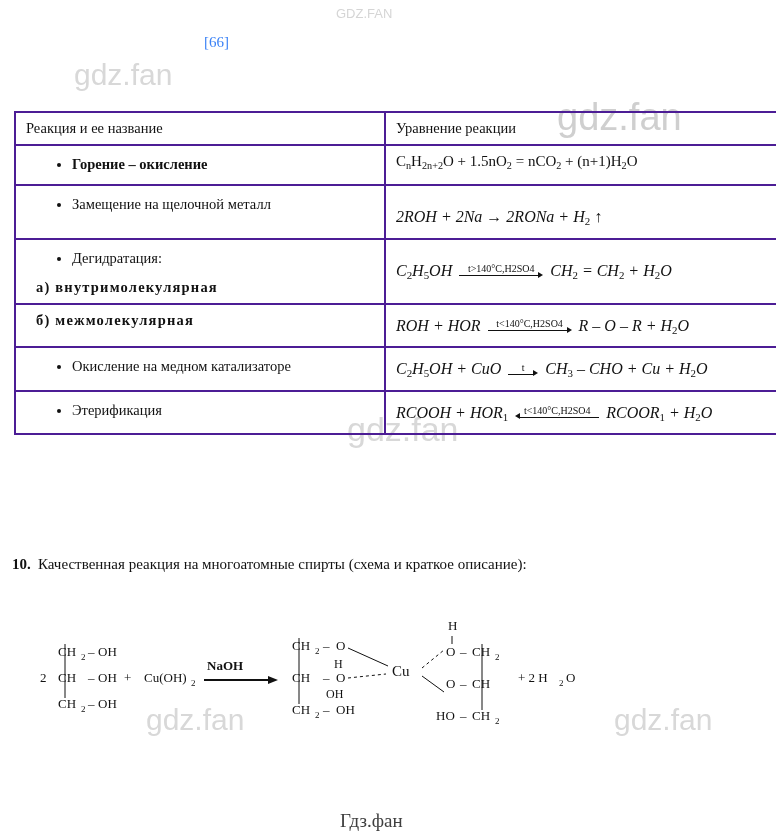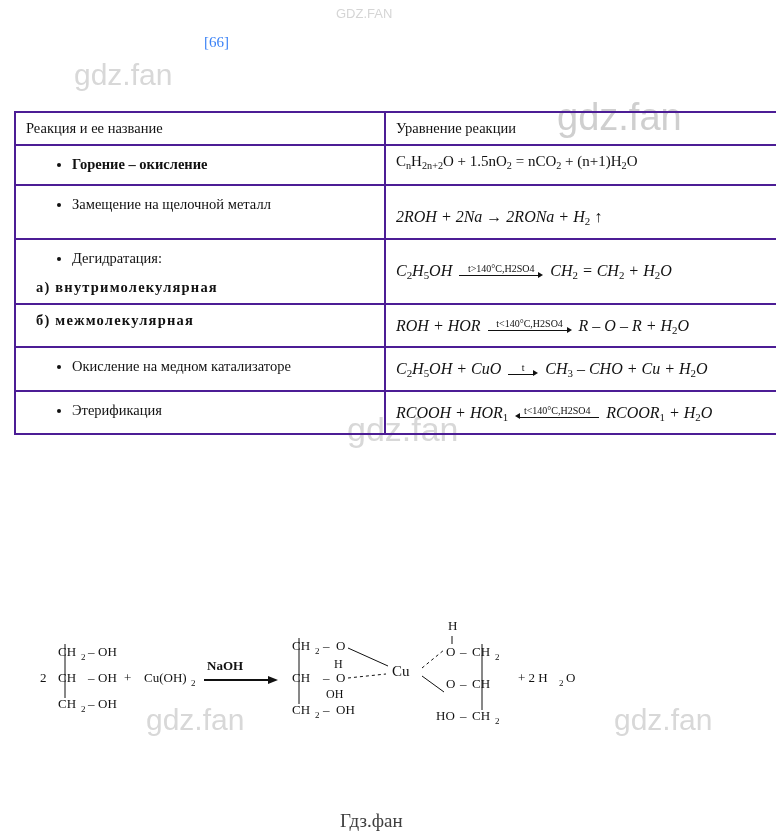--- a/index.html
+++ b/index.html
@@ -324,20 +324,23 @@
               <span class="arrow-lbl">t&lt;140°C,H2SO4</span>
               <span class="arrow-line left"></span>
             </span>
             RCOOR<sub>1</sub> + H<sub>2</sub>O
           </div>
         </td>
       </tr>
     </tbody>
   </table>
 
+  <div class="item10">
+    <span class="num">10.</span><span class="txt">Качественная реакция на многоатомные спирты (схема и краткое описание):</span>
+  </div>
 
   <div class="scheme">
     <svg width="700" height="140" viewBox="0 0 700 140">
       <g font-family="Liberation Serif, serif" font-size="13" fill="#111">
 
         <text x="0" y="76">2</text>
 
         <text x="18" y="50">CH</text>
         <text x="41" y="54" font-size="9">2</text>
         <text x="48" y="50">–</text>

